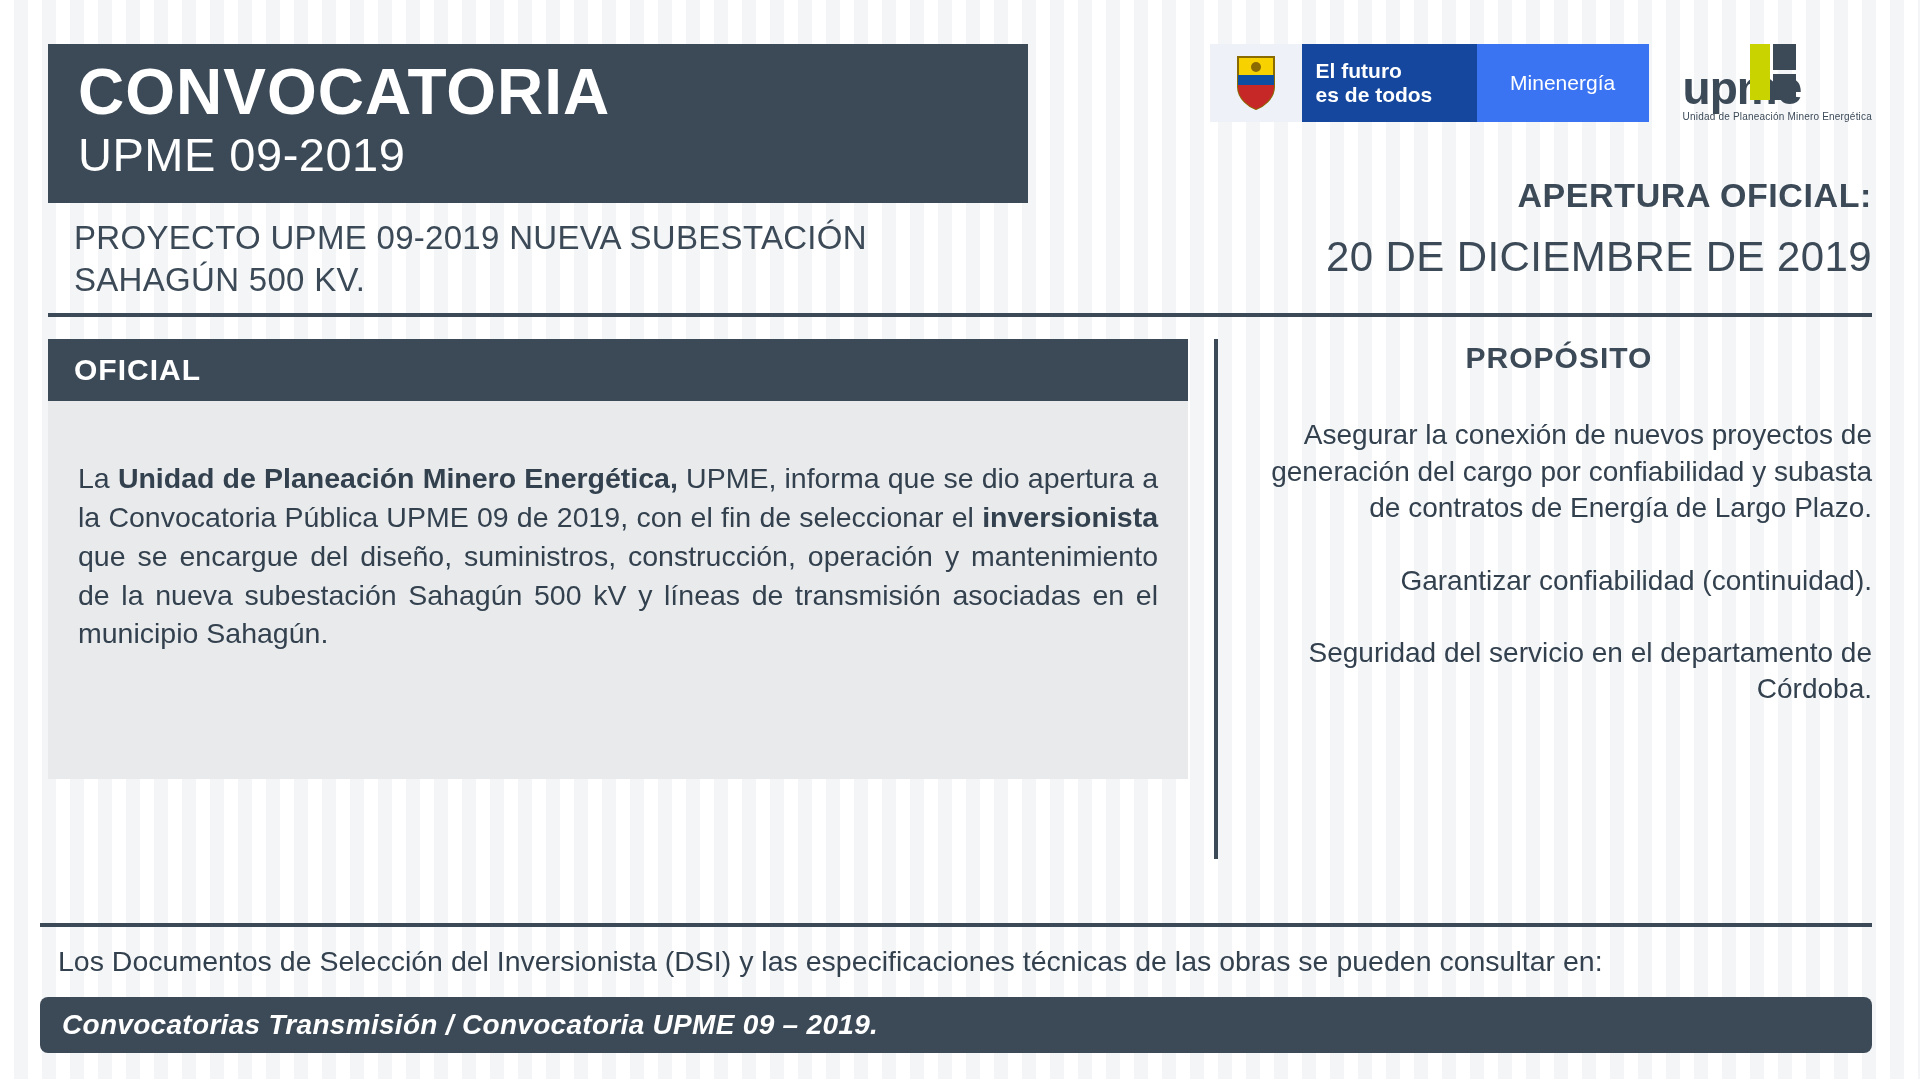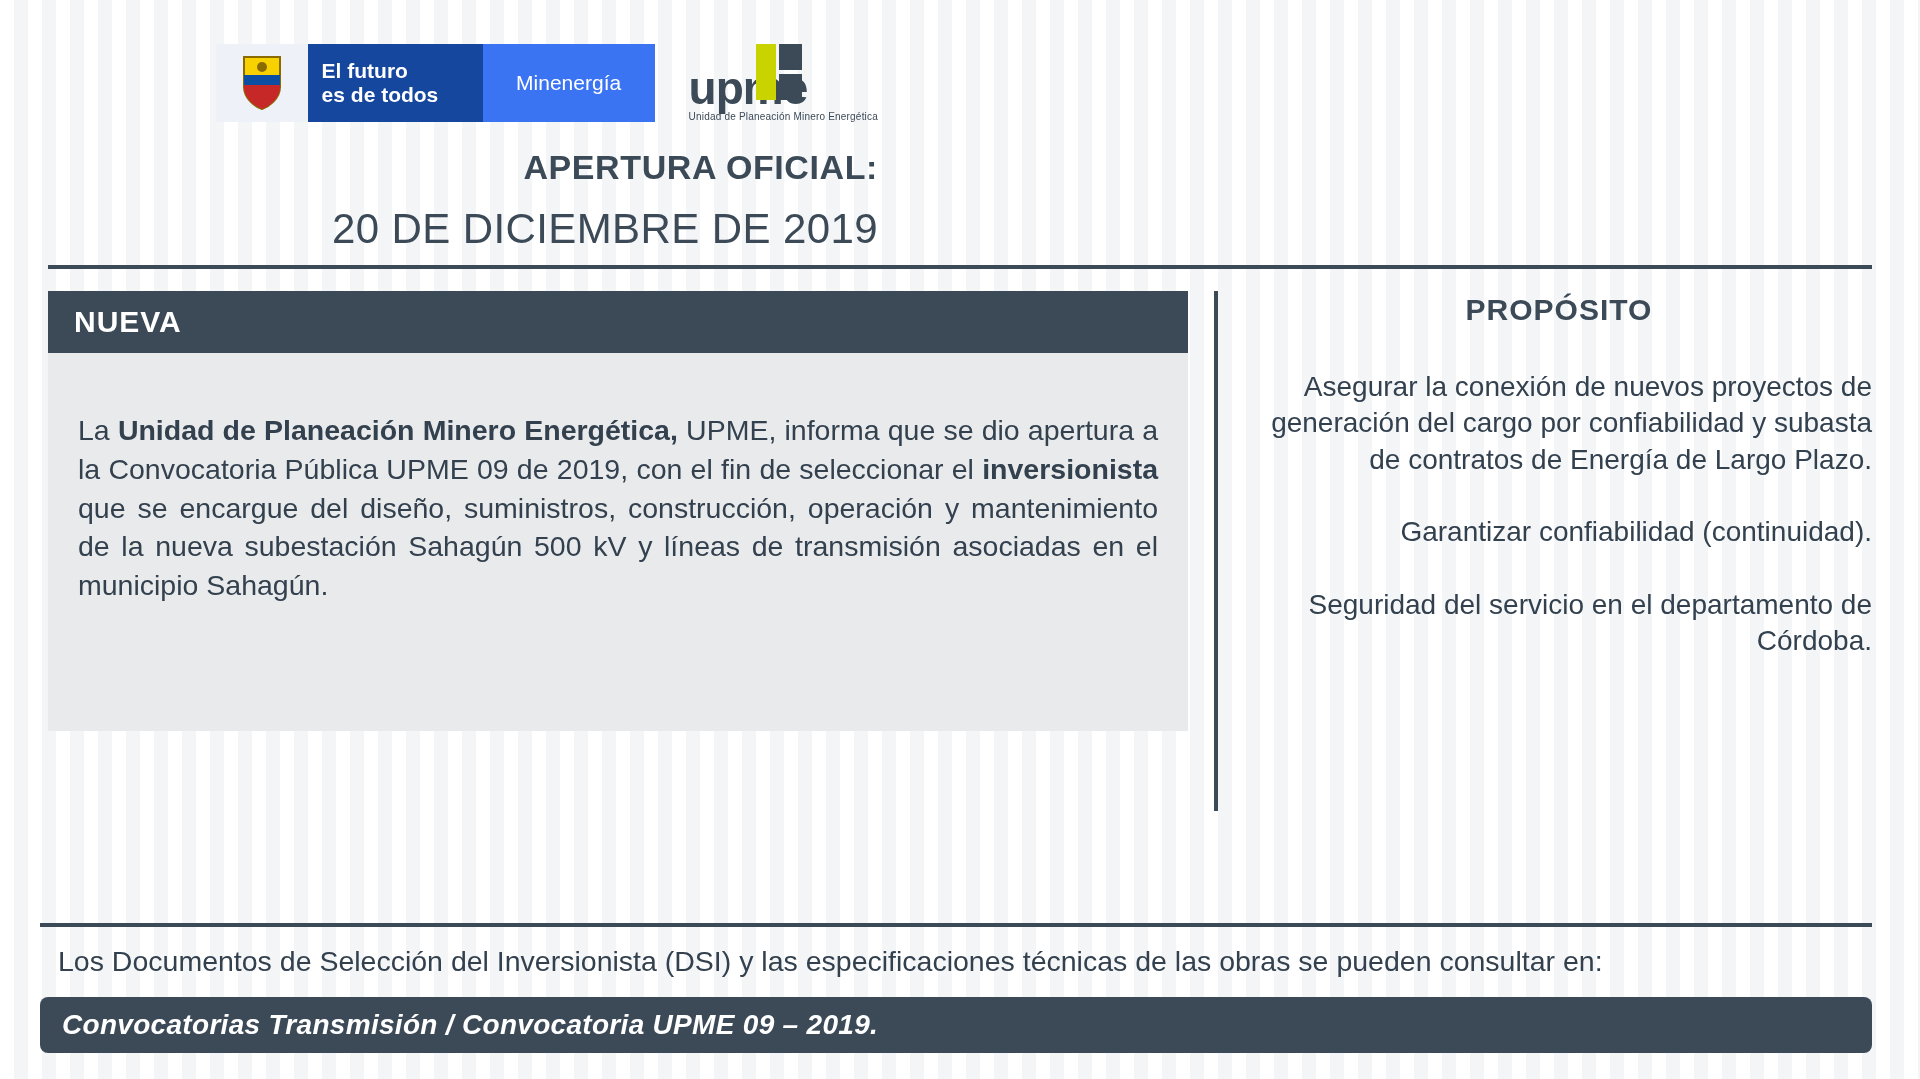--- a/index.html
+++ b/index.html
@@ -65,20 +65,21 @@
     padding-left: 26px;
     letter-spacing: 0.3px;
   }
 
   
   .logo-area {
     display: flex;
     flex-direction: column;
     align-items: flex-end;
     width: 830px;
+    gap: 28px;
   }
   .logo-row {
     display: flex;
     align-items: stretch;
     height: 78px;
   }
   .logo-shield {
     width: 92px;
     background: #eef2f8;
     display: flex;
@@ -263,20 +264,27 @@
     border-radius: 8px;
   }
 </style>
 </head>
 <body>
 
 <div class="page">
 
   <div class="header">
 
+    <div class="title-block">
+      <div class="title-bar">
+        <div class="title-main">CONVOCATORIA</div>
+        <div class="title-sub">UPME 09-2019</div>
+      </div>
+      <div class="project-line">PROYECTO UPME 09-2019 NUEVA SUBESTACIÓN SAHAGÚN 500 KV.</div>
+    </div>
 
     <div class="logo-area">
       <div class="logo-row">
         <div class="logo-shield">
           <svg class="shield-svg" width="44" height="56" viewBox="0 0 44 56" aria-hidden="true">
             <path d="M4 2 h36 v30 c0 12 -12 20 -18 22 C16 52 4 44 4 32 Z" fill="#f7d200" stroke="#8a6b00" stroke-width="2"></path>
             <rect x="4" y="20" width="36" height="10" fill="#0b4ea2"></rect>
             <path d="M4 30 h36 v2 c0 12 -12 20 -18 22 C16 52 4 44 4 32 Z" fill="#c62828"></path>
             <circle cx="22" cy="12" r="5" fill="#8a6b00"></circle>
           </svg>
@@ -304,21 +312,21 @@
         <div class="apertura-date">20 DE DICIEMBRE DE 2019</div>
       </div>
     </div>
   </div>
 
   <div class="rule"></div>
 
   <div class="content">
 
     <div class="col-left">
-      <div class="objeto-head">NUEVA</div>
+      <div class="objeto-head">OFICIAL</div>
       <div class="objeto-body">
         <p class="objeto-text" id="objeto-text"><span>La </span><b>Unidad de Planeación Minero Energética,</b><span> UPME, informa que se dio apertura a la Convocatoria Pública UPME 09 de 2019, con el fin de seleccionar el </span><b>inversionista</b><span> que se encargue del diseño, suministros, construcción, operación y mantenimiento de la nueva subestación Sahagún 500 kV y líneas de transmisión asociadas en el municipio Sahagún.</span></p>
       </div>
     </div>
 
     <div class="col-divider"></div>
 
     <div class="col-right">
       <div class="proposito-title">PROPÓSITO</div>
       <div id="proposito-list">

